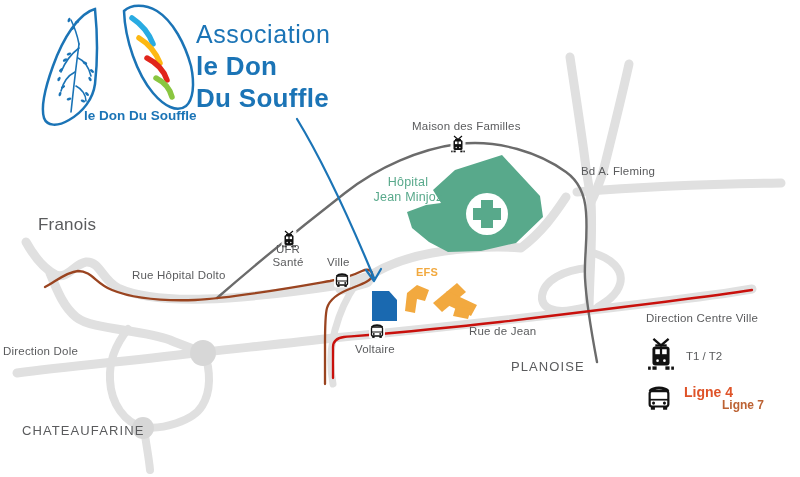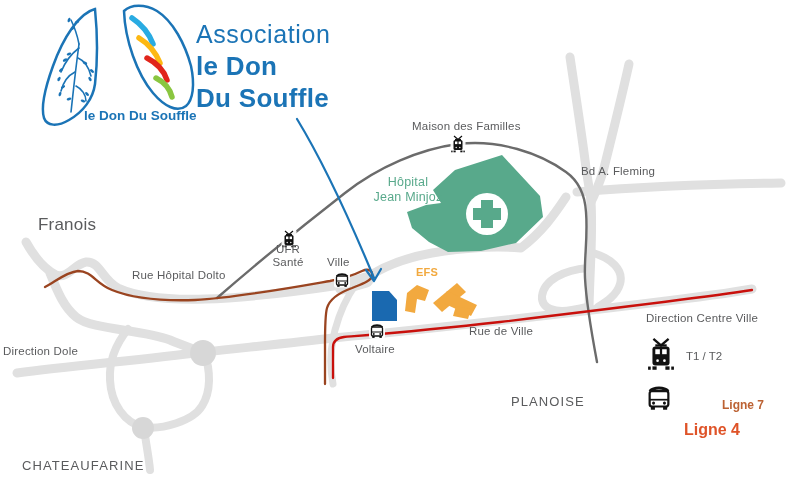--- a/index.html
+++ b/index.html
@@ -13,35 +13,35 @@
   .line7{fill:none;stroke:var(--ligne7-brown,#9a4420);stroke-width:2.3;stroke-linecap:round;}
   .hospital{fill:var(--hospital-green,#58a98b);}
   .efs-bldg{fill:var(--efs-orange,#f2a93f);}
   .dds-bldg{fill:var(--building-blue,#1a69b0);}
   .arrow{fill:none;stroke:var(--brand-blue,#1b74b6);stroke-width:2.2;stroke-linecap:round;stroke-linejoin:round;}
   .lung{fill:none;stroke:var(--brand-blue,#1b74b6);stroke-width:2.5;}
   .branch{fill:none;stroke:var(--brand-blue,#1b74b6);stroke-width:1.6;stroke-linecap:round;}
   .leaf{fill:var(--brand-blue,#1b74b6);}
   .map-label{position:absolute;color:var(--label-gray,#5a5b5d);font-size:11.5px;
              letter-spacing:.2px;white-space:nowrap;}
-  .caps{font-size:13px;letter-spacing:1.1px;margin-top:35px;}
+  .caps{font-size:13px;letter-spacing:1.1px;}
   .green-label{color:var(--hospital-green,#58a98b);text-align:center;font-size:12.5px;
                line-height:15px;font-weight:500;letter-spacing:.2px;}
   .ufr-label{text-align:center;line-height:12.5px;margin-top:44px;}
   .efs-label{color:var(--efs-orange,#f2a93f);font-weight:700;font-size:11px;}
   .title-block{position:absolute;left:196px;top:18px;color:var(--brand-blue,#1b74b6);}
   .title-l1{font-size:25px;font-weight:400;letter-spacing:.6px;line-height:32px;}
   .title-l2,.title-l3{font-size:26px;font-weight:700;letter-spacing:.3px;line-height:32px;}
   .dds-text{position:absolute;left:84px;top:66px;font-size:37px;font-weight:800;
             color:var(--brand-blue,#1b74b6);letter-spacing:1px;}
   .dds-tagline{position:absolute;left:84px;top:108px;font-size:13.5px;font-weight:600;
                color:var(--brand-blue,#1b74b6);}
   .legend-t{position:absolute;left:686px;top:350px;font-size:11.5px;color:var(--label-gray,#5a5b5d);}
-  .legend-l4{position:absolute;left:684px;top:384px;font-size:16px;font-weight:600;
-             color:var(--ligne4-text,#df5328);margin-top:37px;}
+  .legend-l4{position:absolute;left:684px;top:384px;font-size:14px;font-weight:600;
+             color:var(--ligne4-text,#df5328);}
   .legend-l7{position:absolute;left:684px;top:398px;font-size:12px;font-weight:600;
              color:var(--ligne7-text,#bc6233);margin-left:38px;}
 </style>
 </head>
 <body>
 
 <div id="stage">
 
   <svg id="map-svg" width="800" height="477" viewBox="0 0 800 477">
     <defs>
@@ -186,21 +186,21 @@
   <div class="map-label green-label" style="left:356px;top:175px;width:104px;">
     <span style="display:block;">Hôpital</span>
     <span style="display:block;">Jean Minjoz</span>
   </div>
 
   <div class="map-label" style="left:581px;top:165px;">Bd A. Fleming</div>
   <div class="map-label" style="left:327px;top:256px;">Ville</div>
   <div class="map-label efs-label" style="left:416px;top:266px;">EFS</div>
   <div class="map-label" style="left:646px;top:272px;margin-top:40px;">Direction Centre Ville</div>
   <div class="map-label" style="left:132px;top:269px;">Rue Hôpital Dolto</div>
-  <div class="map-label" style="left:469px;top:325px;">Rue de Ville</div>
+  <div class="map-label" style="left:469px;top:325px;">Rue de Jean</div>
   <div class="map-label" style="left:355px;top:343px;">Voltaire</div>
   <div class="map-label caps" style="left:511px;top:359px;">PLANOISE</div>
   <div class="map-label" style="left:3px;top:345px;">Direction Dole</div>
   <div class="map-label caps" style="left:22px;top:423px;">CHATEAUFARINE</div>
 
   <div class="legend-t">T1 / T2</div>
   <div class="legend-l4">Ligne 4</div>
   <div class="legend-l7">Ligne 7</div>
 
 </div>

